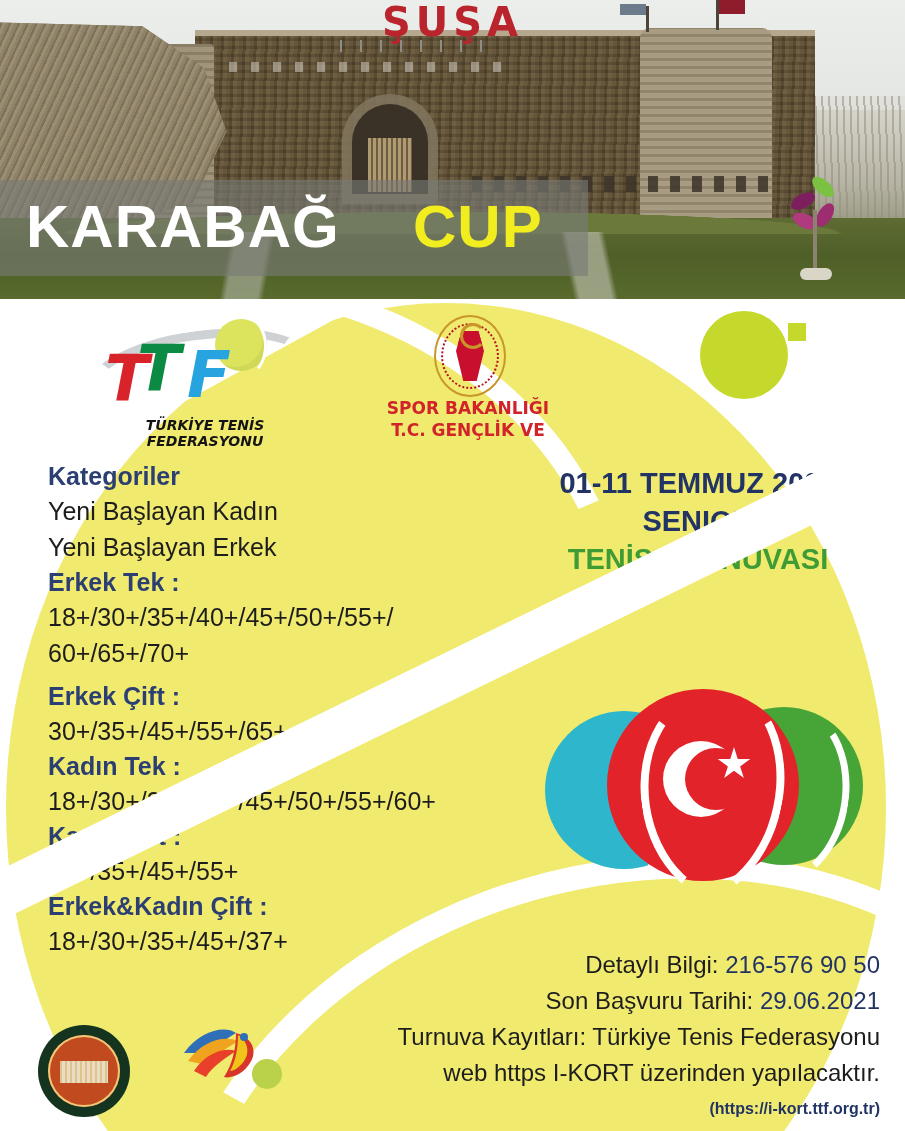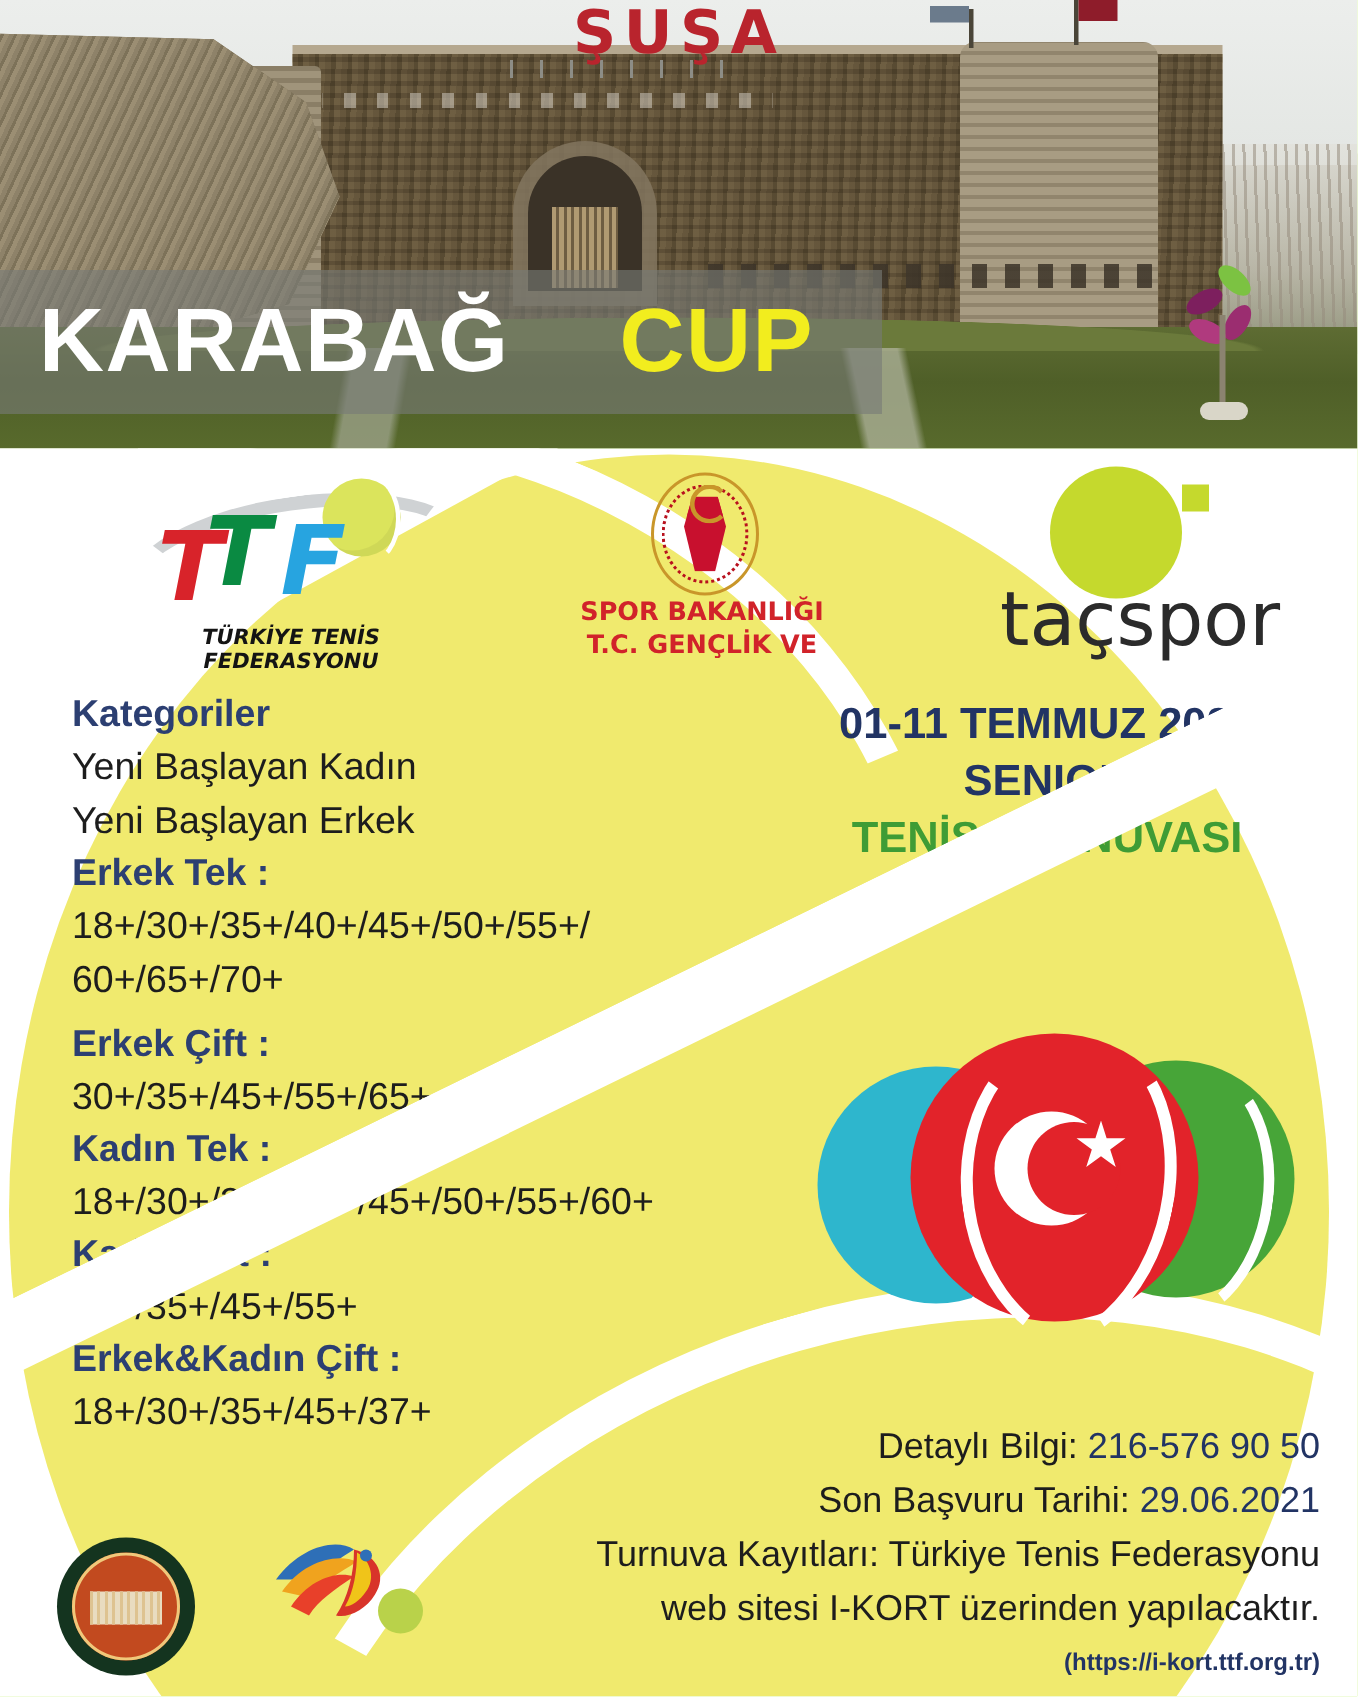--- a/index.html
+++ b/index.html
@@ -89,21 +89,21 @@
   .ttf-ball:after{content:"";position:absolute;left:6px;top:-4px;width:40px;height:56px;
         border-radius:50%;border:3px solid #fff;border-color:transparent #fff transparent transparent;}
   .ttf-swoosh{position:absolute;left:10px;top:14px;width:210px;height:70px;
         border-radius:50%;border:9px solid #cfd2d4;border-color:#cfd2d4 transparent transparent transparent;
         transform:rotate(-8deg);}
   .t1,.t2,.t3{position:absolute;font-family:"DejaVu Sans",sans-serif;font-weight:700;
         font-size:64px;line-height:64px;font-style:italic;}
   .t1{left:30px;top:30px;color:#d8232a;}
   .t2{left:62px;top:20px;color:#0a8a42;}
   .t3{left:112px;top:26px;color:#27a4e0;}
-  .ttf-cap{position:absolute;left:4px;top:100px;width:230px;text-align:center;
+  .ttf-cap{position:absolute;left:15px;top:100px;width:230px;text-align:center;
         font-family:"DejaVu Sans",sans-serif;font-weight:700;font-style:italic;font-size:14px;color:#141414;}
 
   .gsb{position:absolute;left:368px;top:6px;width:200px;height:140px;text-align:center;}
   .gsb-seal{position:absolute;left:66px;top:0px;width:68px;height:78px;border-radius:50%;
         border:2px solid #c9962a;}
   .gsb-seal:before{content:"";position:absolute;left:5px;top:6px;right:5px;bottom:6px;border-radius:50%;
         border:2px dotted #b8111e;}
   .gsb-fig{position:absolute;left:20px;top:14px;width:28px;height:50px;
         background:radial-gradient(circle at 50% 18%,#c8102e 0 28%,transparent 29%),
                    linear-gradient(#c8102e,#c8102e);
@@ -251,21 +251,20 @@
           <div>T.C. GENÇLİK VE</div>
         </div>
       </div>
 
       <div class="tac">
         <div class="tac-circ">
           <div class="tac-t"></div>
           <div class="tac-t2"></div>
           <div class="tac-sq"></div>
         </div>
-        <div class="tac-word">taçspor</div>
       </div>
     </div>
 
     <div class="leftcol">
       <div class="h">Kategoriler</div>
       <div class="p">Yeni Başlayan Kadın</div>
       <div class="p">Yeni Başlayan Erkek</div>
 
       <div class="h">Erkek Tek :</div>
       <div class="p">18+/30+/35+/40+/45+/50+/55+/</div>
@@ -328,18 +327,18 @@
     <div class="contact">
       <div class="cline">
         <span>Detaylı Bilgi:</span>
         <span class="cb">216-576 90 50</span>
       </div>
       <div class="cline">
         <span>Son Başvuru Tarihi:</span>
         <span class="cb">29.06.2021</span>
       </div>
       <div class="cline">Turnuva Kayıtları: Türkiye Tenis Federasyonu</div>
-      <div class="cline">web sitesi I-KORT üzerinden yapılacaktır.</div>
+      <div class="cline">web https I-KORT üzerinden yapılacaktır.</div>
       <div class="curl">(https://i-kort.ttf.org.tr)</div>
     </div>
 
   </div>
 </div>
 
 </body></html>

